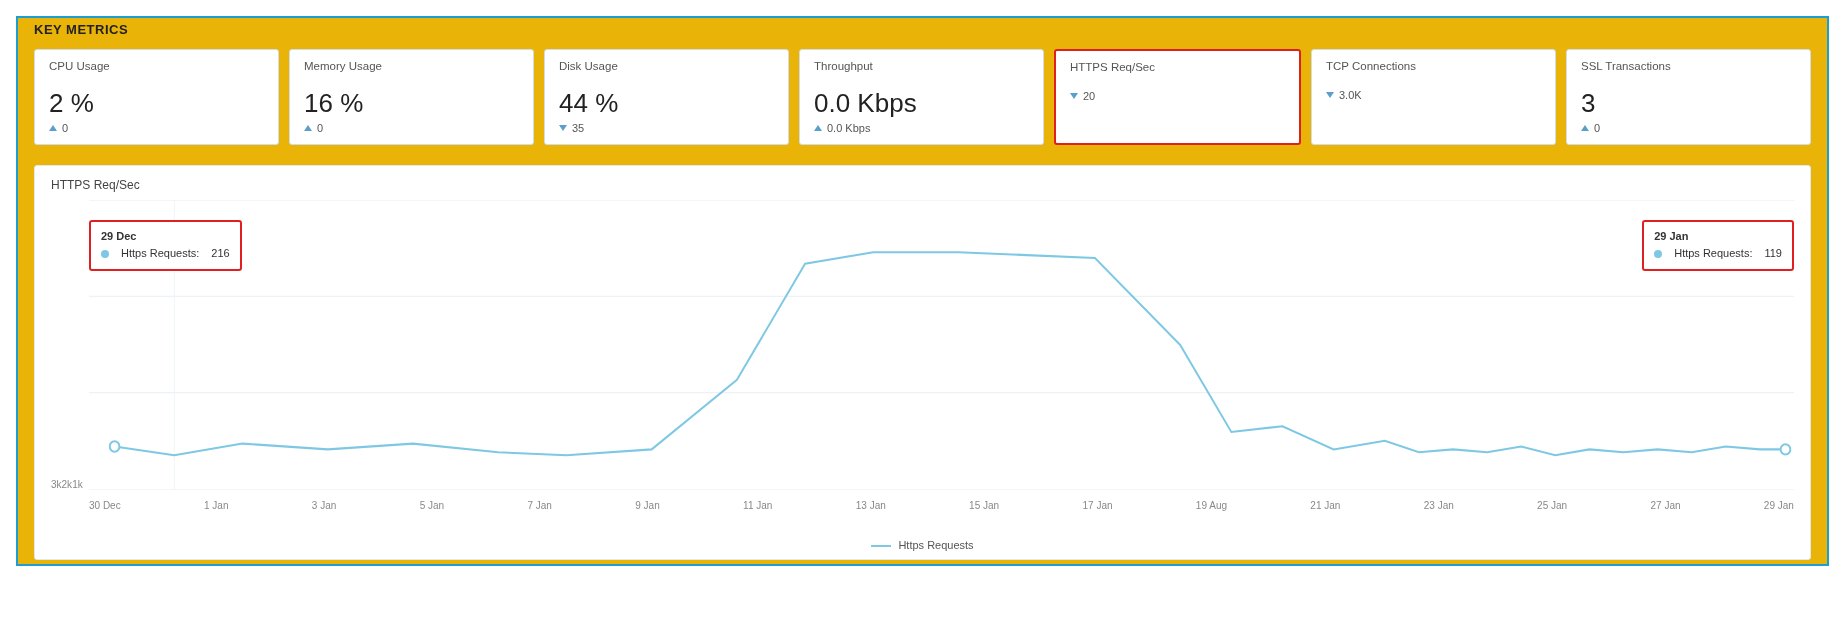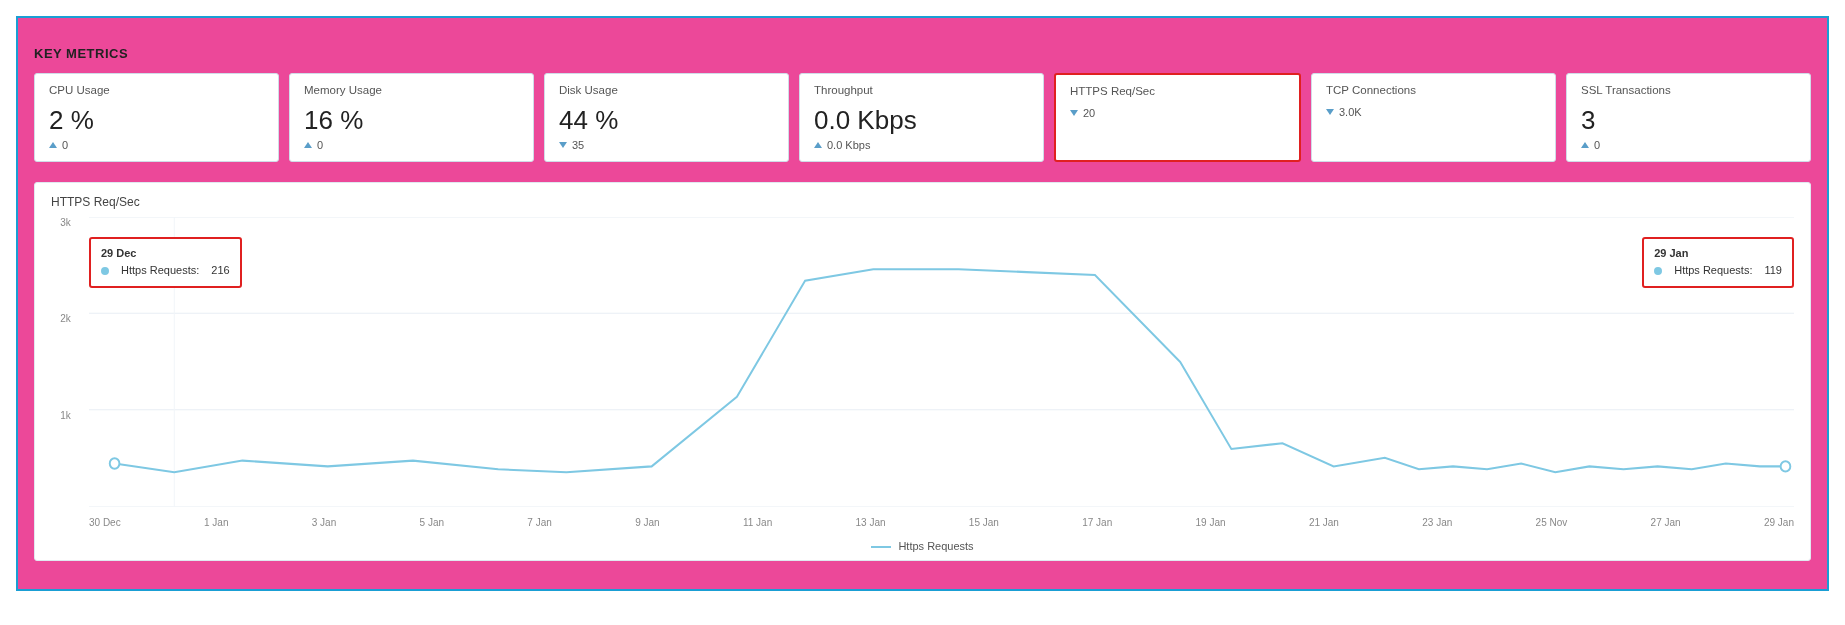--- a/index.html
+++ b/index.html
@@ -7,22 +7,22 @@
       font-family: -apple-system, BlinkMacSystemFont, 'Segoe UI', Arial, sans-serif;
       background: #fff;
       color: #333;
       padding: 16px;
       width: 1845px;
       min-height: 625px;
     }
 
     .page-wrapper {
       border: 2px solid #1a9ed4;
-      padding: 28px 16px;
-      background: #ec4899;
+      padding: 4px 16px;
+      background: #eab308;
     }
 
     .section-title {
       font-size: 13px;
       font-weight: 700;
       color: #222;
       margin-bottom: 12px;
       letter-spacing: 0.5px;
     }
 
@@ -41,21 +41,21 @@
       min-width: 140px;
     }
 
     .metric-card.highlighted {
       border: 2px solid #e02020;
     }
 
     .metric-label {
       font-size: 11.5px;
       color: #555;
-      margin-bottom: 10px;
+      margin-bottom: 17px;
     }
 
     .metric-value {
       font-size: 26px;
       font-weight: 300;
       color: #222;
       line-height: 1.1;
       margin-bottom: 4px;
     }
 
@@ -108,23 +108,23 @@
       height: 320px;
     }
 
     .chart-y-labels {
       position: absolute;
       left: 0;
       top: 0;
       bottom: 30px;
       width: 35px;
       display: flex;
-      flex-direction: column;
+      flex-direction: row;
       justify-content: space-between;
-      align-items: center;
+      align-items: flex-end;
       padding-right: 6px;
     }
 
     .y-label {
       font-size: 10px;
       color: #888;
     }
 
     .chart-area {
       position: absolute;
@@ -146,21 +146,21 @@
     }
 
     .x-label {
       font-size: 10px;
       color: #888;
       text-align: right;
     }
 
     .chart-legend {
       text-align: center;
-      margin-top: 3px;
+      margin-top: 19px;
       font-size: 11px;
       color: #555;
     }
 
     .legend-dot {
       display: inline-block;
       width: 20px;
       height: 2px;
       background: #7ec8e3;
       vertical-align: middle;
@@ -342,24 +342,24 @@
           <span class="x-label">30 Dec</span>
           <span class="x-label">1 Jan</span>
           <span class="x-label">3 Jan</span>
           <span class="x-label">5 Jan</span>
           <span class="x-label">7 Jan</span>
           <span class="x-label">9 Jan</span>
           <span class="x-label">11 Jan</span>
           <span class="x-label">13 Jan</span>
           <span class="x-label">15 Jan</span>
           <span class="x-label">17 Jan</span>
-          <span class="x-label">19 Jan</span>
+          <span class="x-label">19 Aug</span>
           <span class="x-label">21 Jan</span>
           <span class="x-label">23 Jan</span>
-          <span class="x-label">25 Nov</span>
+          <span class="x-label">25 Jan</span>
           <span class="x-label">27 Jan</span>
           <span class="x-label">29 Jan</span>
         </div>
     </div>
 
     <div class="chart-legend">
       <span class="legend-dot"></span>
       <span>Https Requests</span>
     </div>
   </div>

